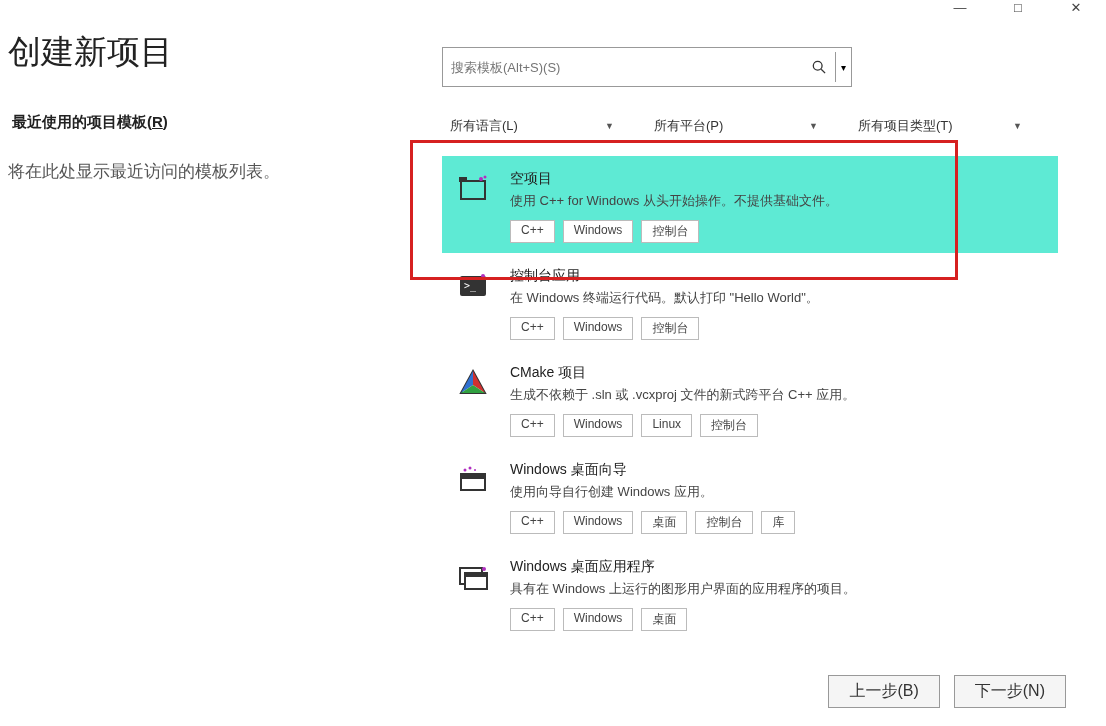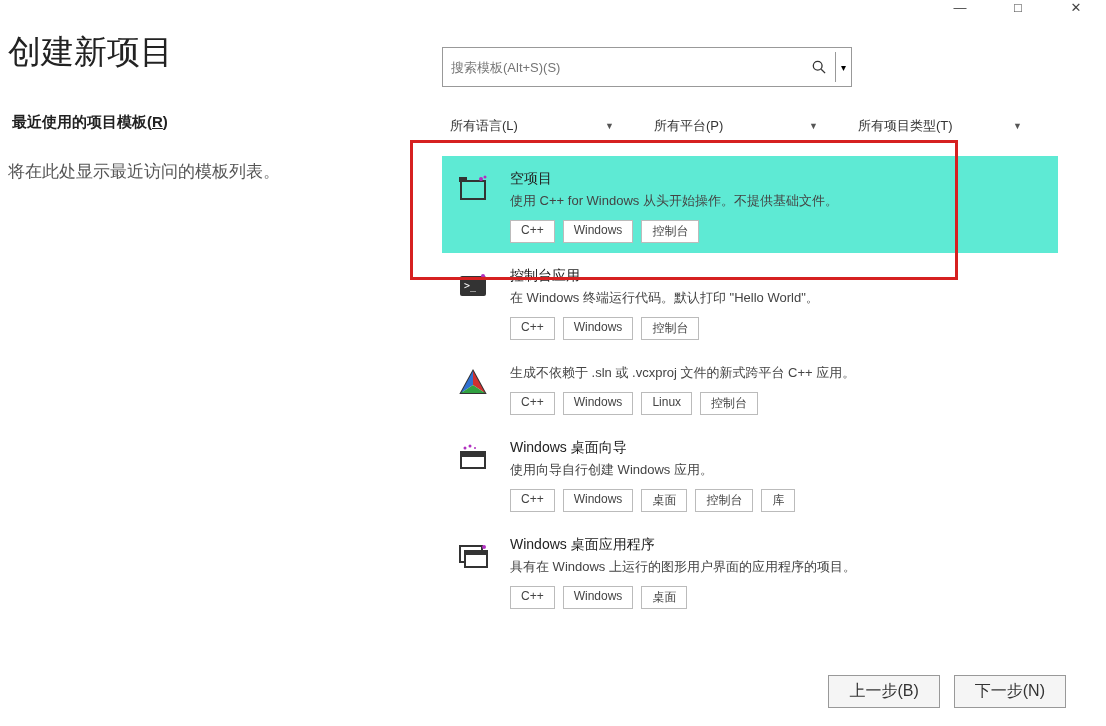--- a/index.html
+++ b/index.html
@@ -226,20 +226,21 @@
   <div class="template">
     <div class="tmpl-icon">
       <svg width="32" height="32" viewBox="0 0 32 32">
           <polygon points="16,4 28,26 4,26" fill="none" stroke="#333" stroke-width="2"></polygon>
           <polygon points="16,4 16,18 4,26" fill="#3070d0"></polygon>
           <polygon points="16,4 28,26 16,18" fill="#d03030"></polygon>
           <polygon points="4,26 28,26 16,18" fill="#30a040"></polygon>
         </svg>
     </div>
     <div class="tmpl-body">
+      <div class="tmpl-name">CMake 项目</div>
       <div class="tmpl-desc">生成不依赖于 .sln 或 .vcxproj 文件的新式跨平台 C++ 应用。</div>
       <div class="tags">
         <span class="tag">C++</span>
         <span class="tag">Windows</span>
         <span class="tag">Linux</span>
         <span class="tag">控制台</span>
       </div>
     </div>
   </div>
 

